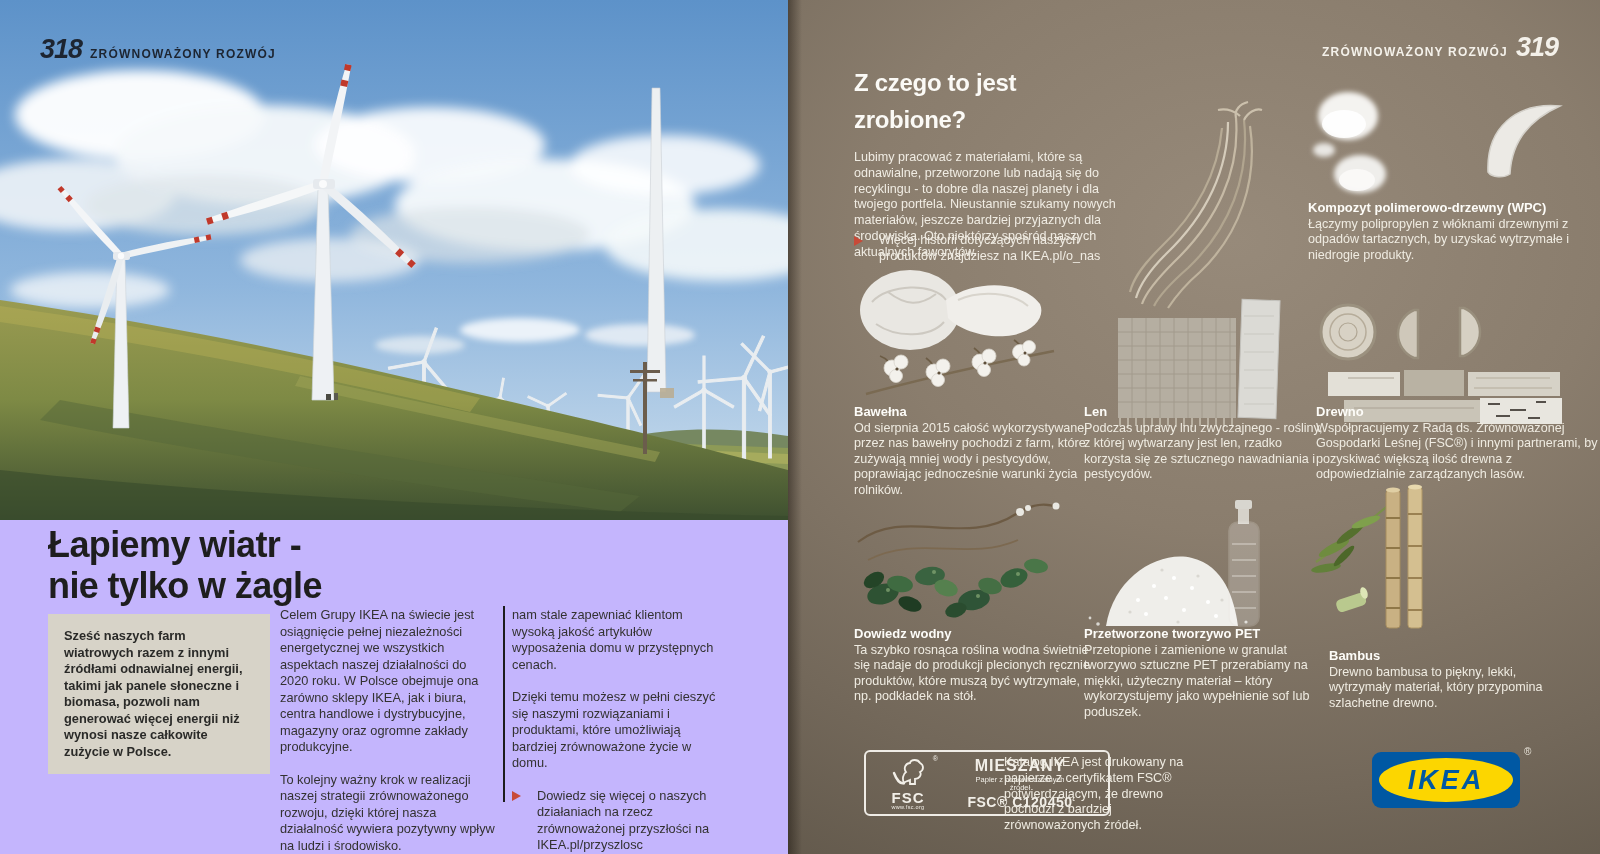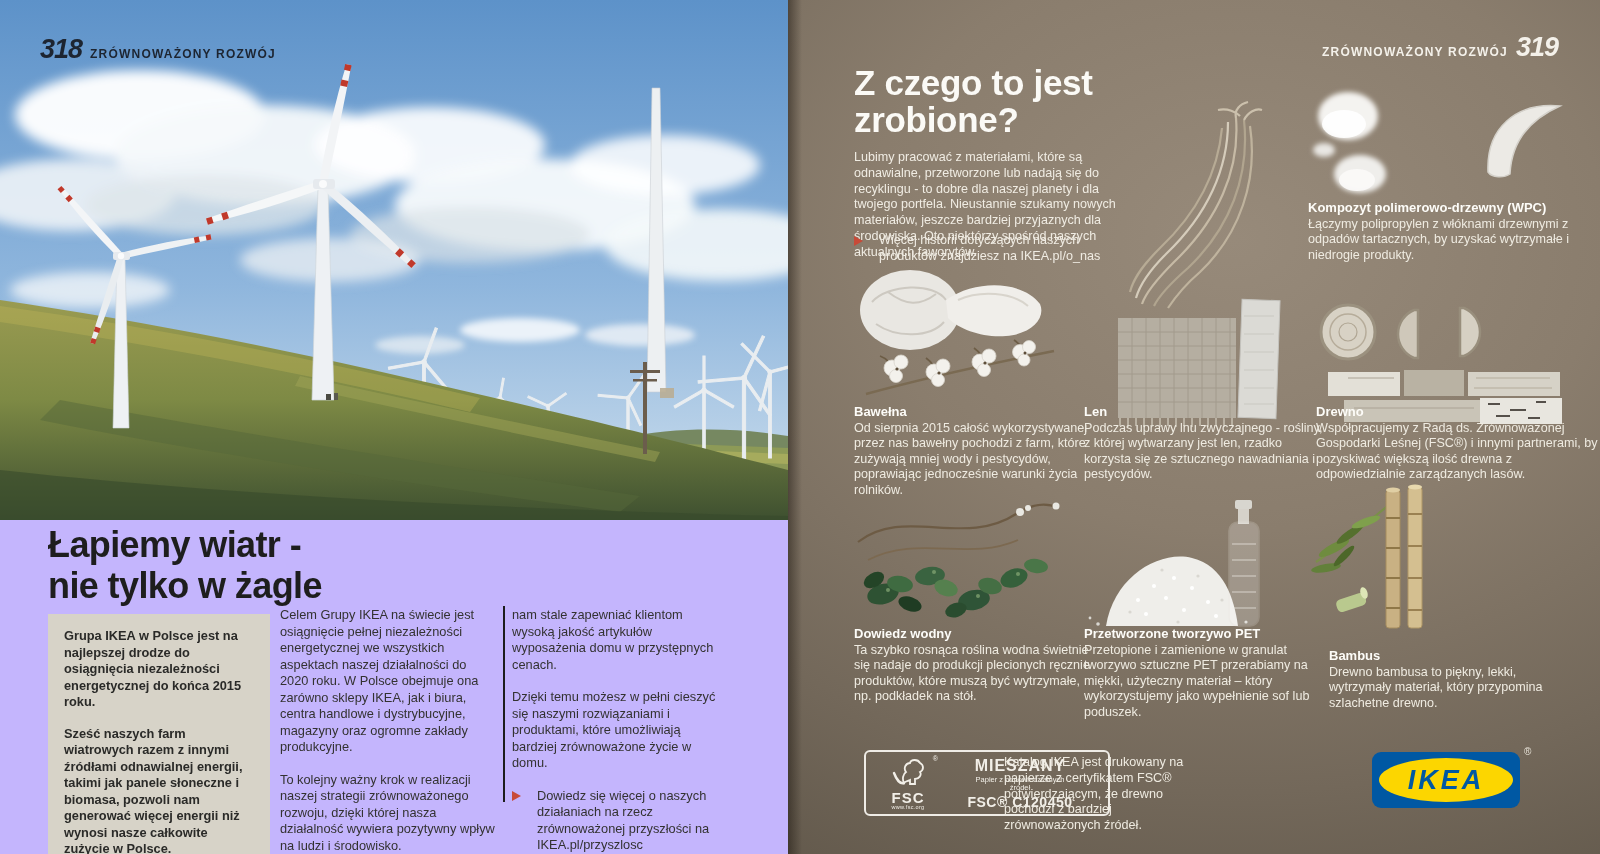--- a/index.html
+++ b/index.html
@@ -26,21 +26,21 @@
   #col-rule{position:absolute;left:503px;top:606px;width:2px;height:196px;background:#1c1c1c;}
   .linkline{display:flex;gap:16px;}
   .tri{width:0;height:0;border-left:9px solid #c84a38;border-top:5.5px solid transparent;
        border-bottom:5.5px solid transparent;margin-top:3px;flex:0 0 auto;}
   
   #right-page{position:absolute;left:788px;top:0;width:812px;height:854px;
      background:radial-gradient(ellipse 120% 90% at 55% 28%,#978a7a 0%,#8a7d6d 38%,#73685a 72%,#5e5548 100%);}
   #gutter{position:absolute;left:0;top:0;width:14px;height:854px;
      background:linear-gradient(to right,rgba(20,14,8,0.45),rgba(20,14,8,0));}
   #rp-art{position:absolute;left:0;top:0;width:812px;height:854px;}
-  #rp-h2{position:absolute;left:66px;top:64px;font-size:35px;line-height:37px;font-weight:bold;
+  #rp-h2{position:absolute;left:66px;top:64px;font-size:24px;line-height:37px;font-weight:bold;
          color:#fbfaf6;letter-spacing:-0.3px;}
   #rp-intro{position:absolute;left:66px;top:150px;width:282px;font-size:12.6px;line-height:15.8px;
          color:#f0ece3;}
   #rp-link{position:absolute;left:66px;top:233px;width:275px;font-size:12.6px;line-height:15.8px;
          color:#f0ece3;}
   .cap{position:absolute;color:#efebe1;font-size:12.6px;line-height:15.6px;}
   .cap b{display:block;color:#fdfcf8;font-size:13px;margin-bottom:1px;}
   #cap-wpc{left:520px;top:200px;width:272px;}
   #cap-cotton{left:66px;top:404px;width:238px;}
   #cap-flax{left:296px;top:404px;width:248px;}
@@ -252,21 +252,20 @@
       <span class="pg-num">318</span>
       <span class="pg-sec">ZRÓWNOWAŻONY ROZWÓJ</span>
     </div>
 
     <div id="left-h1">
       <div>Łapiemy wiatr -</div>
       <div>nie tylko w żagle</div>
     </div>
 
     <div class="lcol" id="lcol1">
-      <p>Grupa IKEA w Polsce jest na najlepszej drodze do osiągnięcia niezależności energetycznej do końca 2015 roku.</p>
       <p>Sześć naszych farm wiatrowych razem z innymi źródłami odnawialnej energii, takimi jak panele słoneczne i biomasa, pozwoli nam generować więcej energii niż wynosi nasze całkowite zużycie w Polsce.</p>
     </div>
 
     <div class="lcol" id="lcol2">
       <p>Celem Grupy IKEA na świecie jest osiągnięcie pełnej niezależności energetycznej we wszystkich aspektach naszej działalności do 2020 roku. W Polsce obejmuje ona zarówno sklepy IKEA, jak i biura, centra handlowe i dystrybucyjne, magazyny oraz ogromne zakłady produkcyjne.</p>
       <p>To kolejny ważny krok w realizacji naszej strategii zrównoważonego rozwoju, dzięki której nasza działalność wywiera pozytywny wpływ na ludzi i środowisko.</p>
 
     </div>
 
     <div id="col-rule"></div>

